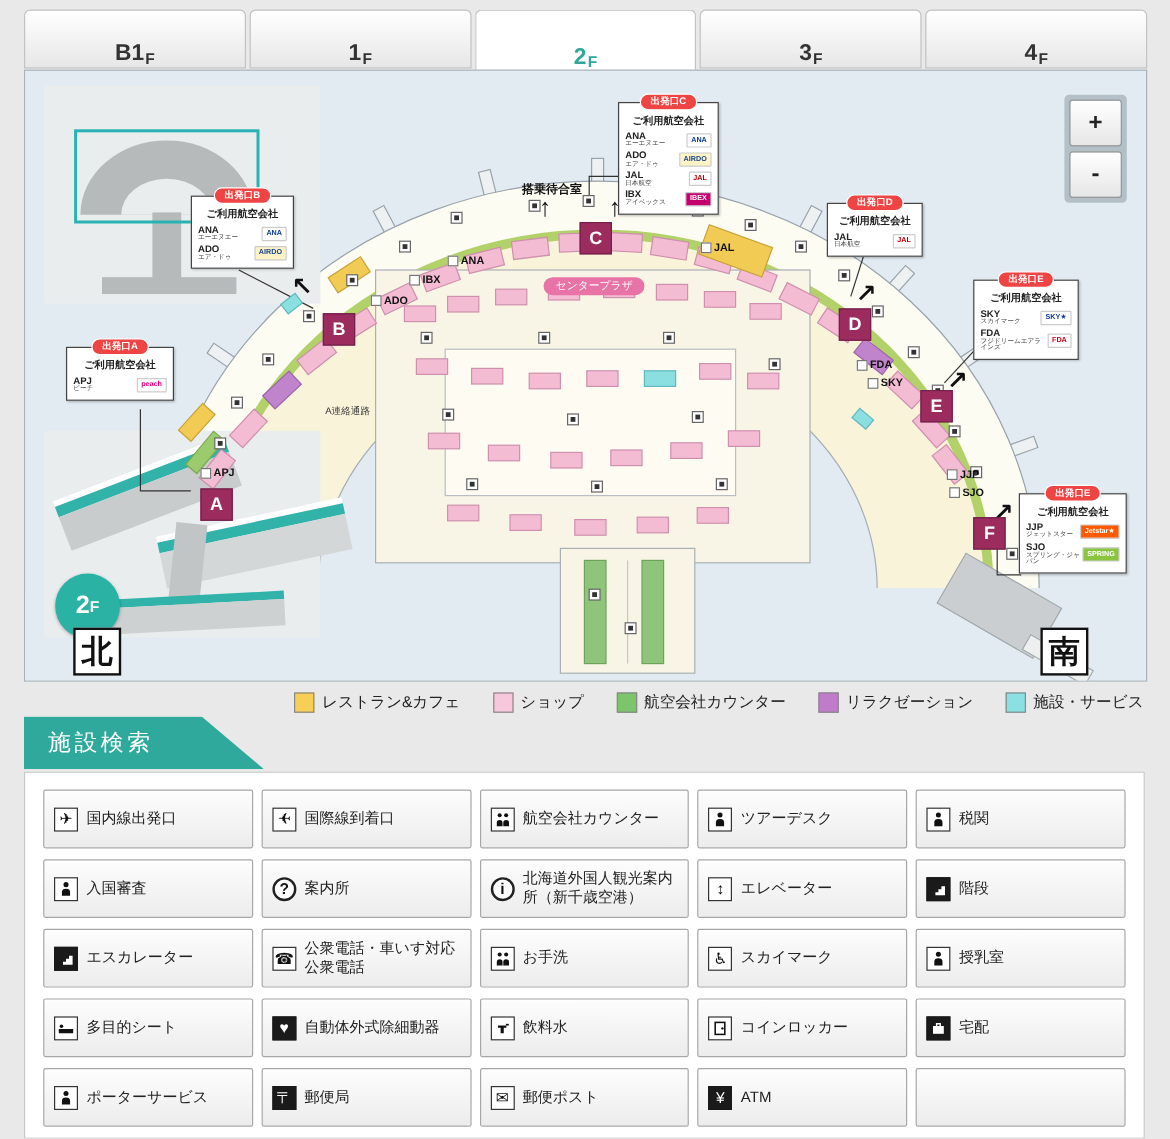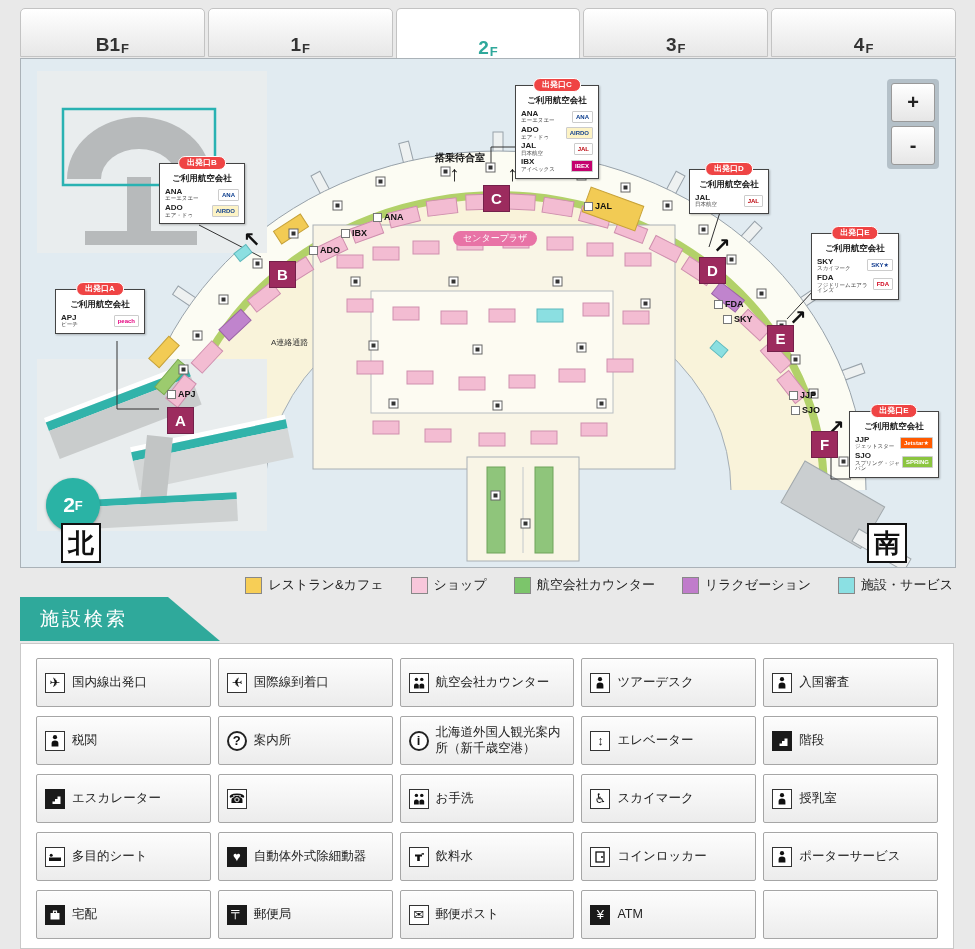--- a/index.html
+++ b/index.html
@@ -510,30 +510,30 @@
           </span>
           <span class="flabel">ツアーデスク</span>
         </div>
         <div class="fbtn">
           <span class="ficon v-boxed">
             <svg viewBox="0 0 14 14">
               <circle cx="7" cy="3.2" r="2.1"></circle>
               <path d="M3.6 12.5V9.4q0-2.8 3.4-2.8t3.4 2.8v3.1z"></path>
             </svg>
           </span>
-          <span class="flabel">入国審査</span>
+          <span class="flabel">税関</span>
         </div>
         <div class="fbtn">
           <span class="ficon v-boxed">
             <svg viewBox="0 0 14 14">
               <circle cx="7" cy="3.2" r="2.1"></circle>
               <path d="M3.6 12.5V9.4q0-2.8 3.4-2.8t3.4 2.8v3.1z"></path>
             </svg>
           </span>
-          <span class="flabel">税関</span>
+          <span class="flabel">入国審査</span>
         </div>
         <div class="fbtn">
           <span class="ficon v-circle">?</span>
           <span class="flabel">案内所</span>
         </div>
         <div class="fbtn">
           <span class="ficon v-circle">i</span>
           <span class="flabel">北海道外国人観光案内所（新千歳空港）</span>
         </div>
         <div class="fbtn">
@@ -551,20 +551,21 @@
         <div class="fbtn">
           <span class="ficon v-filled">
             <svg viewBox="0 0 14 14">
               <path d="M1.5 12h3V9.5H7V7h2.5V4.5h3V12z"></path>
             </svg>
           </span>
           <span class="flabel">エスカレーター</span>
         </div>
         <div class="fbtn">
           <span class="ficon v-boxed">☎</span>
+          <span class="flabel">公衆電話・車いす対応公衆電話</span>
         </div>
         <div class="fbtn">
           <span class="ficon v-boxed">
             <svg viewBox="0 0 14 14">
               <circle cx="4.4" cy="3.4" r="1.7"></circle>
               <path d="M2 12.5V9.6q0-2.2 2.4-2.2t2.4 2.2v2.9z"></path>
               <circle cx="9.8" cy="3.4" r="1.7"></circle>
               <path d="M7.4 12.5V9.6q0-2.2 2.4-2.2t2.4 2.2v2.9z"></path>
             </svg>
           </span>
@@ -608,36 +609,36 @@
         <div class="fbtn">
           <span class="ficon v-boxed">
             <svg viewBox="0 0 14 14">
               <rect x="3" y="2" width="8" height="10" fill="none" stroke="currentColor" stroke-width="1.3"></rect>
               <circle cx="9" cy="7" r="1"></circle>
             </svg>
           </span>
           <span class="flabel">コインロッカー</span>
         </div>
         <div class="fbtn">
+          <span class="ficon v-filled">
+            <svg viewBox="0 0 14 14">
+              <rect x="2.5" y="5" width="9" height="6.5"></rect>
+              <path d="M5.5 5V3.2h3V5" fill="none" stroke="currentColor" stroke-width="1.2"></path>
+            </svg>
+          </span>
+          <span class="flabel">宅配</span>
+        </div>
+        <div class="fbtn">
           <span class="ficon v-boxed">
             <svg viewBox="0 0 14 14">
               <circle cx="7" cy="3.2" r="2.1"></circle>
               <path d="M3.6 12.5V9.4q0-2.8 3.4-2.8t3.4 2.8v3.1z"></path>
             </svg>
           </span>
           <span class="flabel">ポーターサービス</span>
-        </div>
-        <div class="fbtn">
-          <span class="ficon v-filled">
-            <svg viewBox="0 0 14 14">
-              <rect x="2.5" y="5" width="9" height="6.5"></rect>
-              <path d="M5.5 5V3.2h3V5" fill="none" stroke="currentColor" stroke-width="1.2"></path>
-            </svg>
-          </span>
-          <span class="flabel">宅配</span>
         </div>
         <div class="fbtn">
           <span class="ficon v-filled">〒</span>
           <span class="flabel">郵便局</span>
         </div>
         <div class="fbtn">
           <span class="ficon v-boxed">✉</span>
           <span class="flabel">郵便ポスト</span>
         </div>
         <div class="fbtn">

